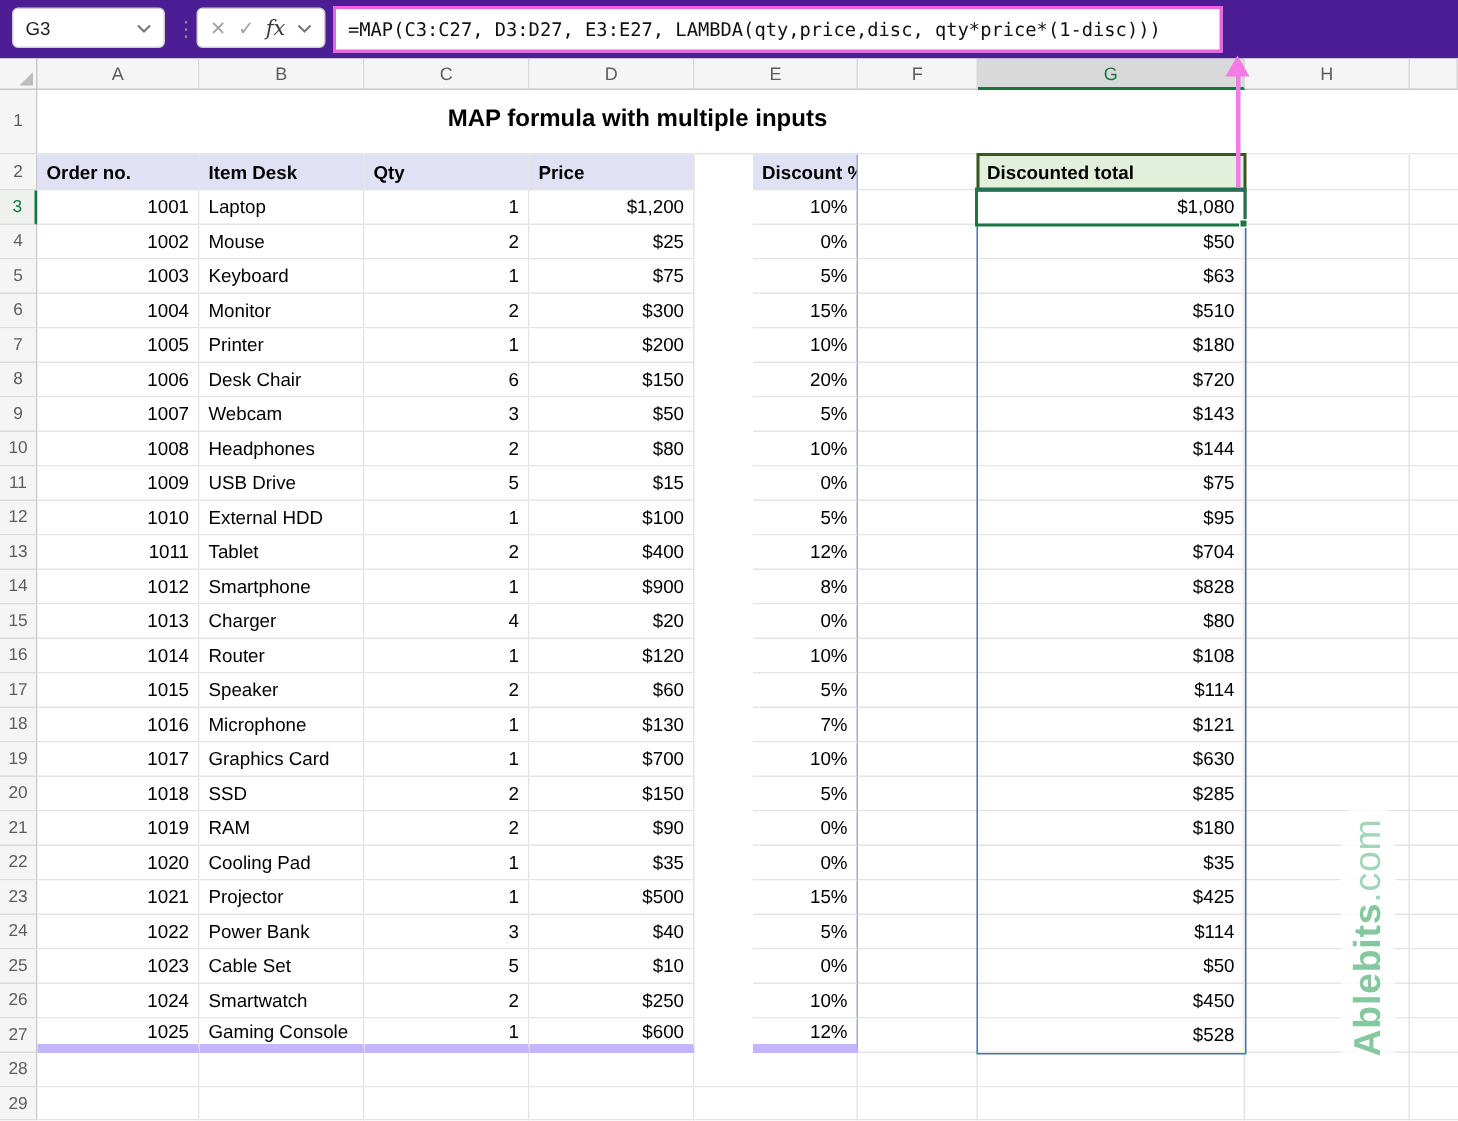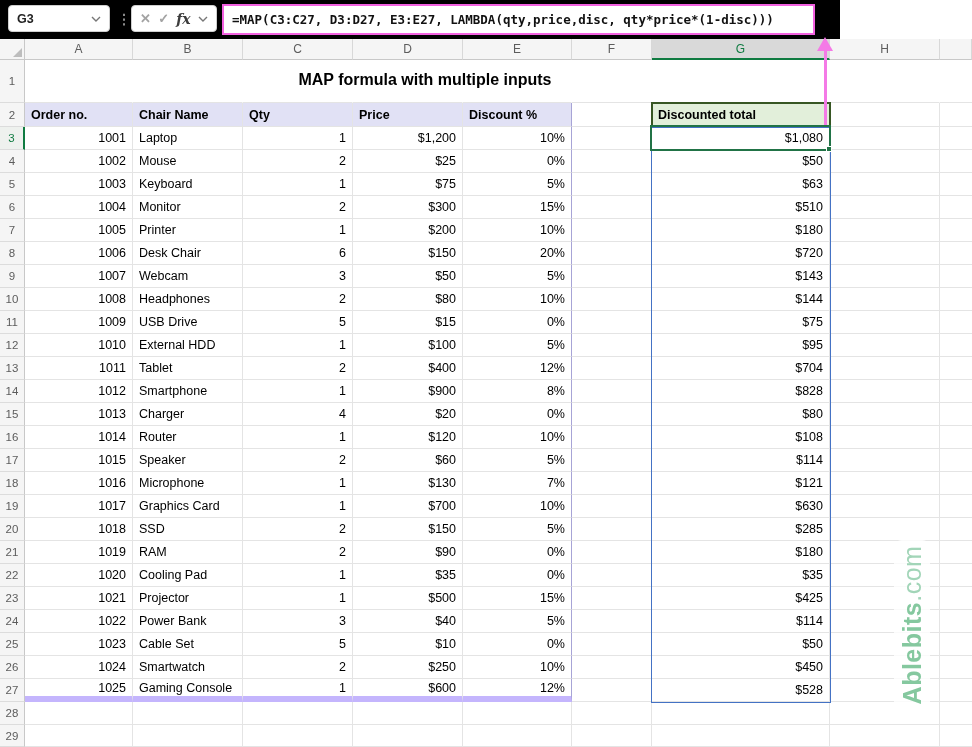--- a/index.html
+++ b/index.html
@@ -1,20 +1,20 @@
 <!DOCTYPE html>
 <html><head>
 <meta charset="utf-8">
 <style>
   * { margin:0; padding:0; box-sizing:border-box; }
   body { font-family:"Liberation Sans", sans-serif; background:#fff; }
   #page { position:relative; width:972px; height:747px; background:#fff; overflow:hidden; }
 
   
-  .topbar { position:absolute; left:0; top:0; width:840px; height:39px; background:#000000;font-weight:bold; }
+  .topbar { position:absolute; left:0; top:0; width:972px; height:39px; background:#4c1d95; }
   .namebox { position:absolute; left:8px; top:5px; width:102px; height:27px; background:#fff;
              border:1px solid #cfcfcf; border-radius:4px; display:flex; align-items:center;
              padding:0 8px; font-size:12.5px; color:#222; }
   .namebox .nb-val { flex:1; }
   .kebab { position:absolute; left:117px; top:5px; height:27px; display:flex; align-items:center;
            color:#8a8a8a; font-size:14px; }
   .fxbox { position:absolute; left:131px; top:5px; width:86px; height:27px; background:#fff;
            border:1px solid #cfcfcf; border-radius:4px; display:flex; align-items:center;
            justify-content:space-between; padding:0 8px; }
   .icon-x, .icon-check { color:#a3a3a3; font-size:13px; line-height:1; }
@@ -29,21 +29,21 @@
   #sheet { position:absolute; left:0; top:39px; width:972px; height:708px; display:grid; }
   .cell { background:#fff; border-right:1px solid #e4e4e4; border-bottom:1px solid #e4e4e4;
           padding:0 6px; display:flex; align-items:center; font-size:12.5px; color:#000;
           white-space:nowrap; overflow:hidden; }
   .aR { justify-content:flex-end; }
   .aL { justify-content:flex-start; }
   .r1 { border-right-color:transparent; }
   .edge { border-right:none; }
   .thead { background:#E1E1F5; font-weight:700; }
   .ghead { background:#E2EFDA; font-weight:700; }
-  .pR { border-right:1px solid #A7A4D6; }
+  .pR { border-right:1px solid #A7A4D6;margin-left:39px; }
   .pB { border-bottom:6px solid #c4b5fd; }
 
   .rowhead { background:#f5f5f5; border-right:1px solid #c8c8c8; border-bottom:1px solid #dcdcdc;
              color:#5c5c5c; font-size:11.5px; display:flex; align-items:center; justify-content:center; }
   .rowhead.sel { color:#0f7b41; border-right:2px solid #0f7b41; background:#eef1ee; }
   .colhead { background:#f5f5f5; border-right:1px solid #d8d8d8; border-bottom:1px solid #c8c8c8;
              color:#5c5c5c; font-size:12px; display:flex; align-items:center; justify-content:center; }
   .colhead.sel { background:#d9d9d9; color:#0f7b41; border-bottom:2px solid #0f7b41; }
   .corner { background:#f5f5f5; border-right:1px solid #c8c8c8; border-bottom:1px solid #c8c8c8; position:relative; }
   .corner-tri { position:absolute; right:2px; bottom:2px; width:0; height:0;
@@ -116,21 +116,21 @@
       <div class="cell r1"></div>
       <div class="cell r1"></div>
       <div class="cell r1"></div>
       <div class="cell r1"></div>
       <div class="cell r1"></div>
       <div class="cell r1"></div>
       <div class="cell r1"></div>
       <div class="cell edge r1"></div>
       <div class="rowhead">2</div>
       <div class="cell thead aL">Order no.</div>
-      <div class="cell thead aL">Chair Name</div>
+      <div class="cell thead aL">Item Desk</div>
       <div class="cell thead aL">Qty</div>
       <div class="cell thead aL">Price</div>
       <div class="cell thead aL pR">Discount %</div>
       <div class="cell"></div>
       <div class="cell ghead aL">Discounted total</div>
       <div class="cell"></div>
       <div class="cell edge"></div>
       <div class="rowhead sel">3</div>
       <div class="cell aR">1001</div>
       <div class="cell aL">Laptop</div>

